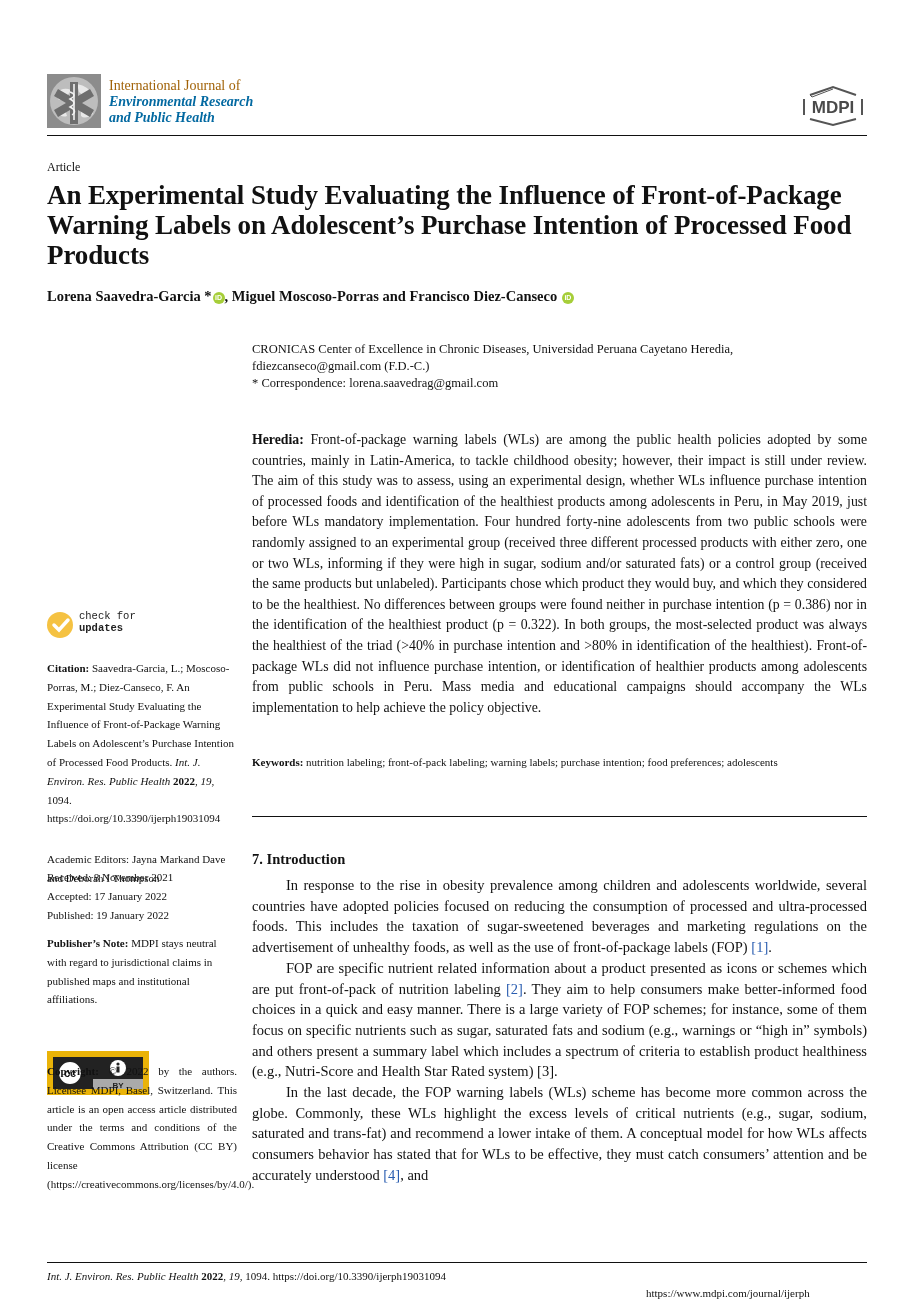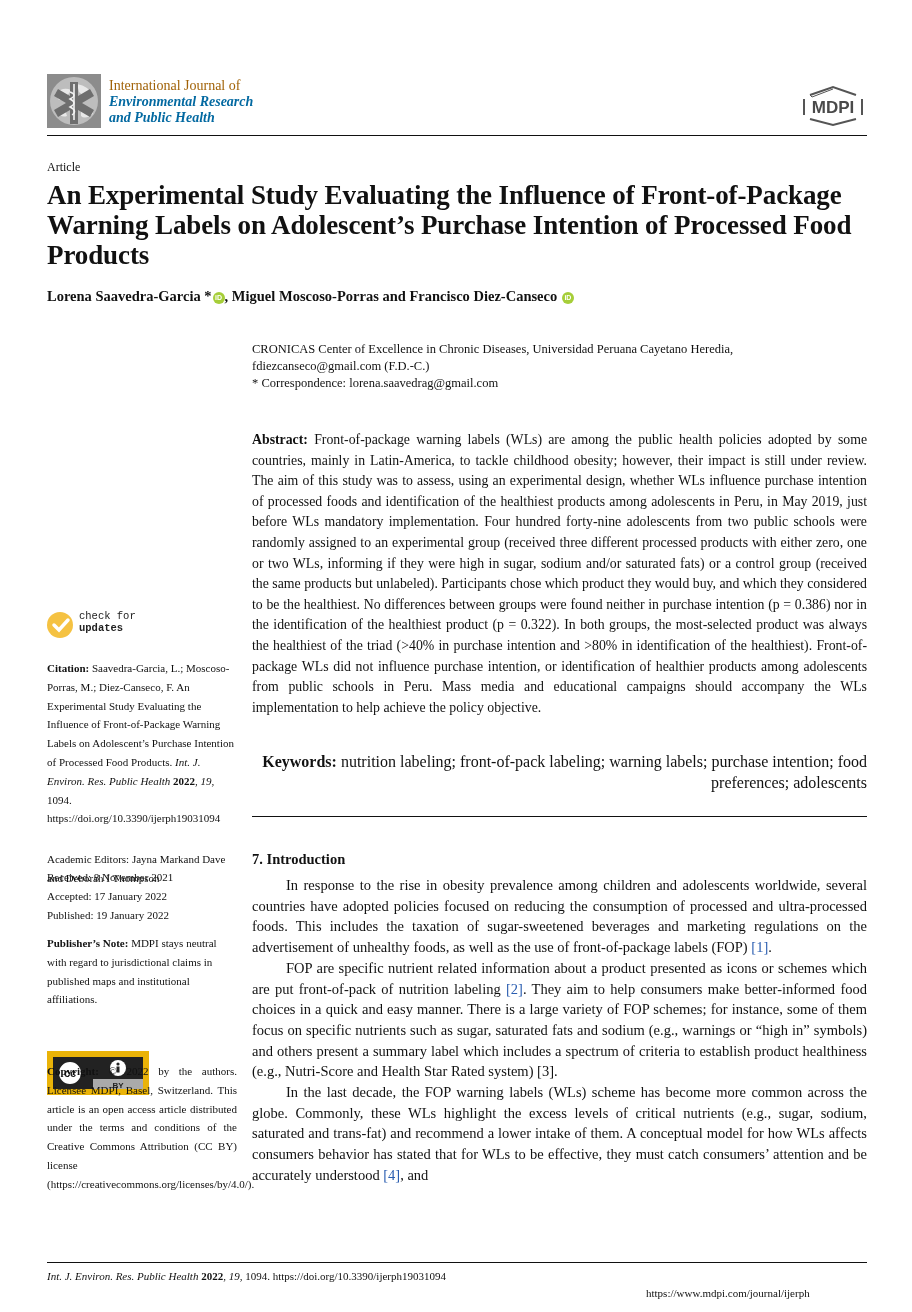--- a/index.html
+++ b/index.html
@@ -33,21 +33,21 @@
   
   .affil { left: 252px; top: 341px; width: 620px; font-size: 12.5px; line-height: 17px; }
   .affil .corr { padding-left: 0; }
 
   
   .abstract {
     left: 252px; top: 430px; width: 615px; font-size: 13.8px; line-height: 20.6px;
     text-align: justify;
   }
   .keywords {
-    left: 252px; top: 752px; width: 615px; font-size: 16px; line-height: 20.6px; text-align: right;
+    left: 252px; top: 752px; width: 615px; font-size: 11px; line-height: 20.6px;
   }
   .section-rule { left: 252px; top: 816px; width: 615px; height: 1px; background: #111; }
   .section-heading { left: 252px; top: 851px; font-size: 14.5px; font-weight: bold; }
   .body-text {
     left: 252px; top: 875px; width: 615px; font-size: 14.5px; line-height: 20.7px;
     text-align: justify;
   }
   .body-text p { margin: 0; text-indent: 34px; }
   .ref { color: #2a5db0; }
 
@@ -113,21 +113,21 @@
   <span>Lorena Saavedra-Garcia</span><span> *</span><span class="orcid">iD</span><span>, </span><span>Miguel Moscoso-Porras</span><span> and </span><span>Francisco Diez-Canseco</span> <span class="orcid">iD</span>
 </div>
 
 <div class="abs affil">
   <div>CRONICAS Center of Excellence in Chronic Diseases, Universidad Peruana Cayetano Heredia,</div>
   <div>fdiezcanseco@gmail.com (F.D.-C.)</div>
   <div class="corr">*  Correspondence: lorena.saavedrag@gmail.com</div>
 </div>
 
 <div class="abs abstract">
-  <b>Abstract:</b>
+  <b>Heredia:</b>
   <span>Front-of-package warning labels (WLs) are among the public health policies adopted by some countries, mainly in Latin-America, to tackle childhood obesity; however, their impact is still under review. The aim of this study was to assess, using an experimental design, whether WLs influence purchase intention of processed foods and identification of the healthiest products among adolescents in Peru, in May 2019, just before WLs mandatory implementation. Four hundred forty-nine adolescents from two public schools were randomly assigned to an experimental group (received three different processed products with either zero, one or two WLs, informing if they were high in sugar, sodium and/or saturated fats) or a control group (received the same products but unlabeled). Participants chose which product they would buy, and which they considered to be the healthiest. No differences between groups were found neither in purchase intention (p = 0.386) nor in the identification of the healthiest product (p = 0.322). In both groups, the most-selected product was always the healthiest of the triad (&gt;40% in purchase intention and &gt;80% in identification of the healthiest). Front-of-package WLs did not influence purchase intention, or identification of healthier products among adolescents from public schools in Peru. Mass media and educational campaigns should accompany the WLs implementation to help achieve the policy objective.</span>
 </div>
 
 <div class="abs keywords">
   <b>Keywords:</b>
   <span>nutrition labeling; front-of-pack labeling; warning labels; purchase intention; food preferences; adolescents</span>
 </div>
 
 <div class="abs section-rule"></div>
 <div class="abs section-heading">7. Introduction</div>

